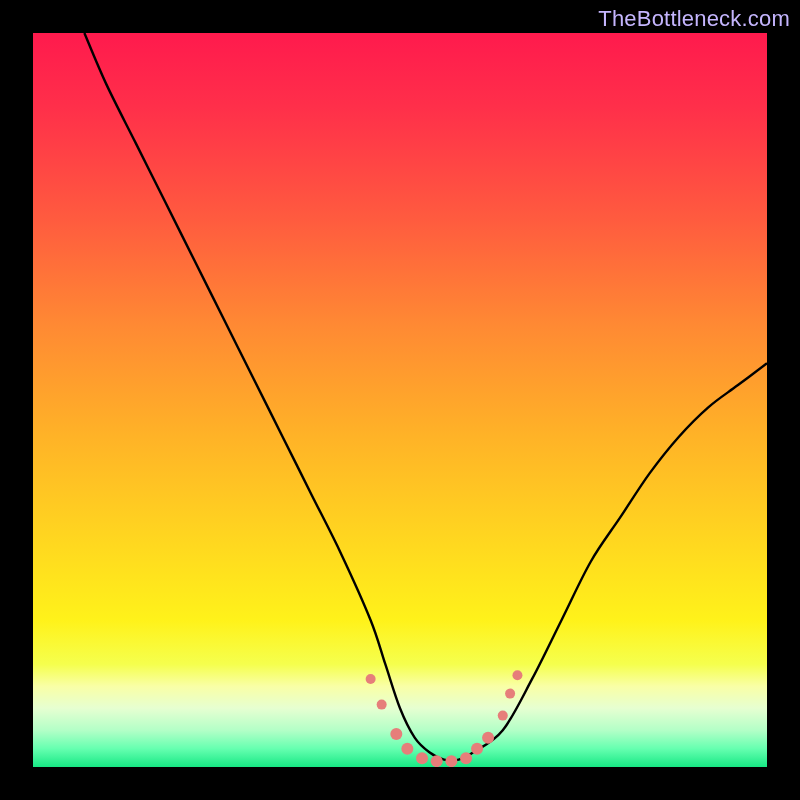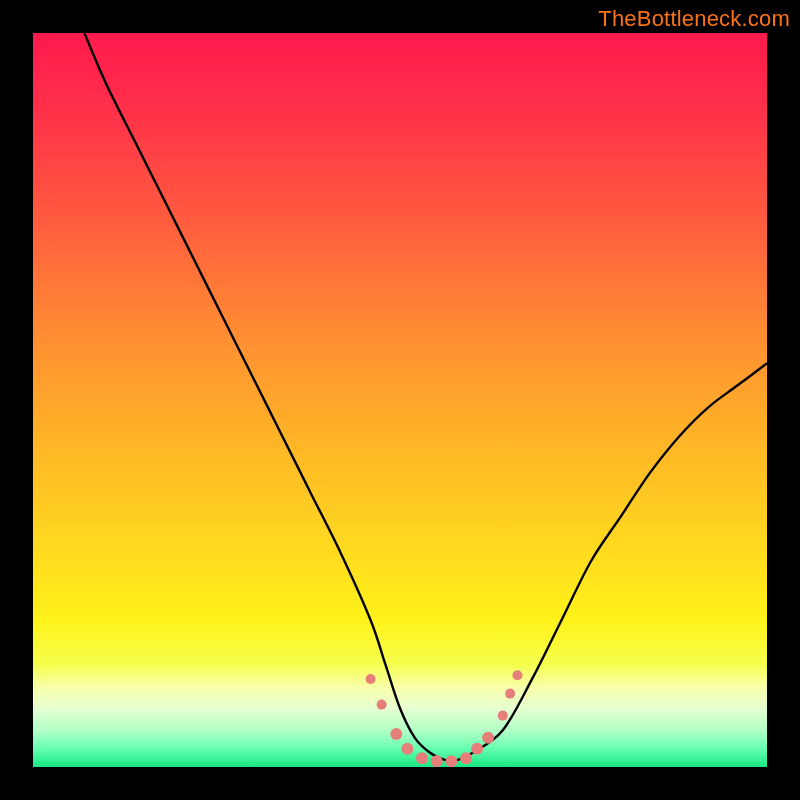--- a/index.html
+++ b/index.html
@@ -34,21 +34,21 @@
     inset: 0;
   }
   .markers-svg {
     position: absolute;
     inset: 0;
   }
   .watermark {
     position: absolute;
     top: 6px;
     right: 10px;
-    color: #f97316;
+    color: #c4b5fd;
     font-size: 22px;
     letter-spacing: 0.2px;
     font-weight: 400;
   }
 </style>
 </head>
 <body>
 
 <div class="frame">
   <div class="plot-area">

